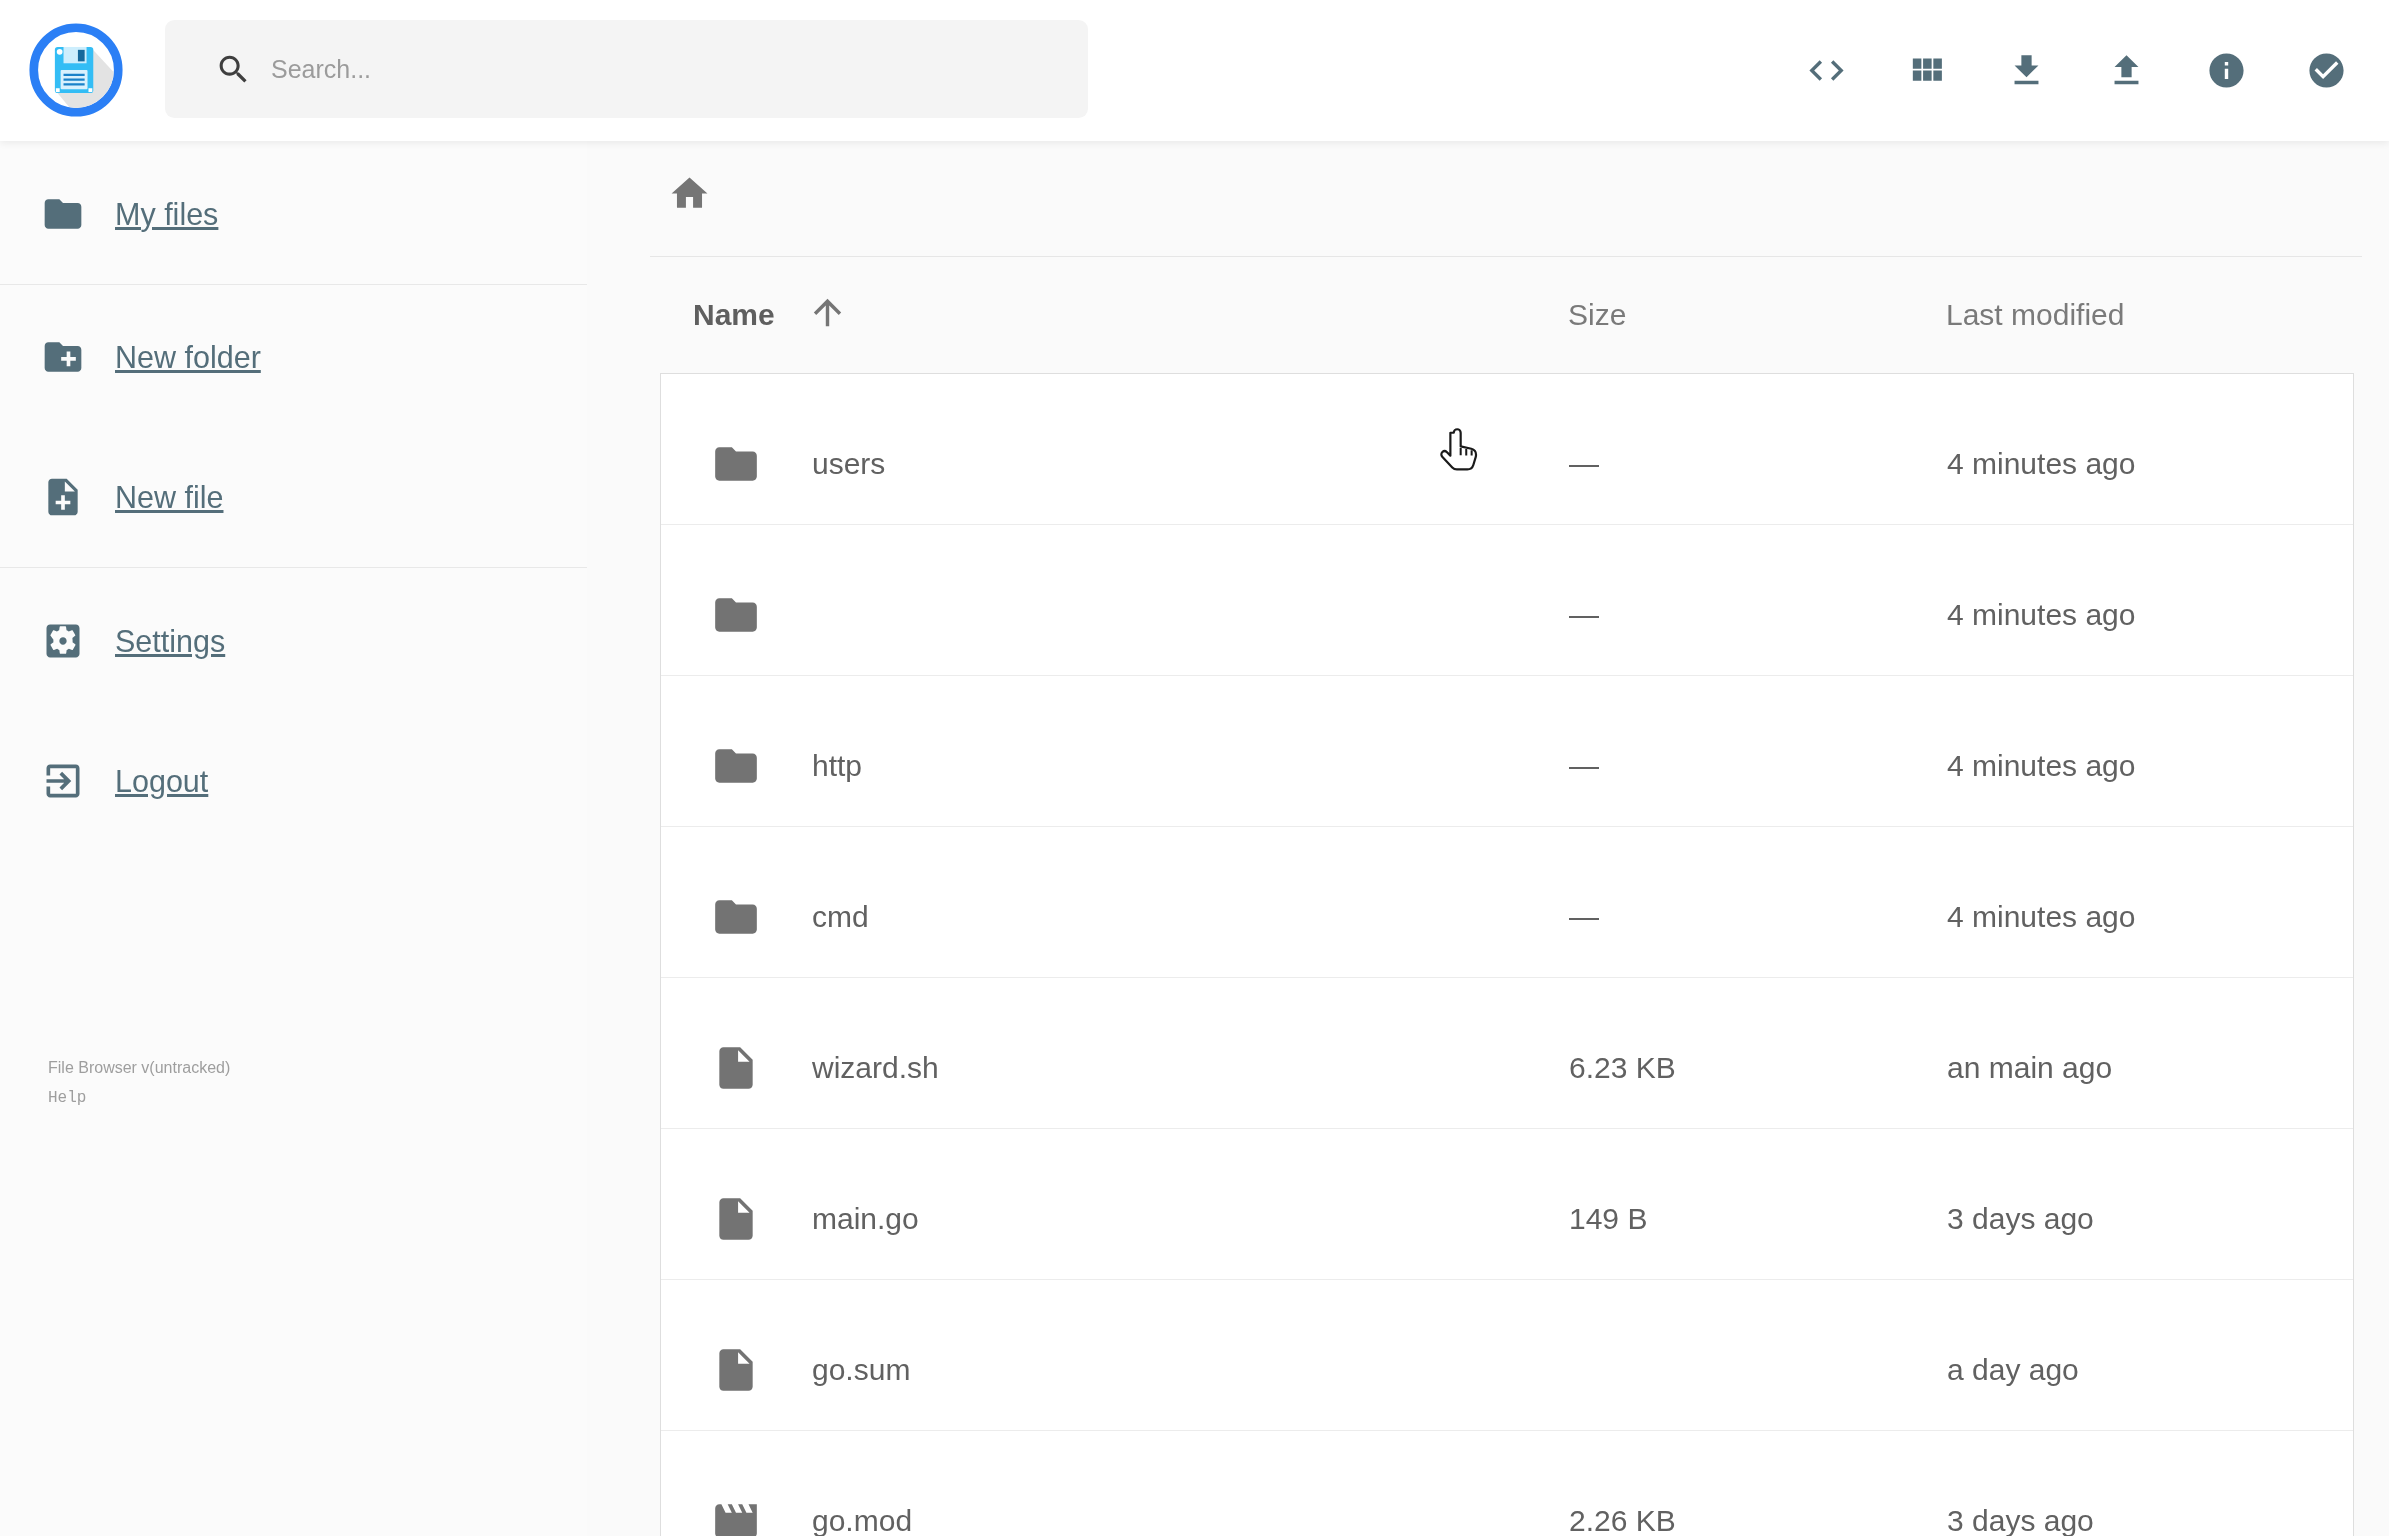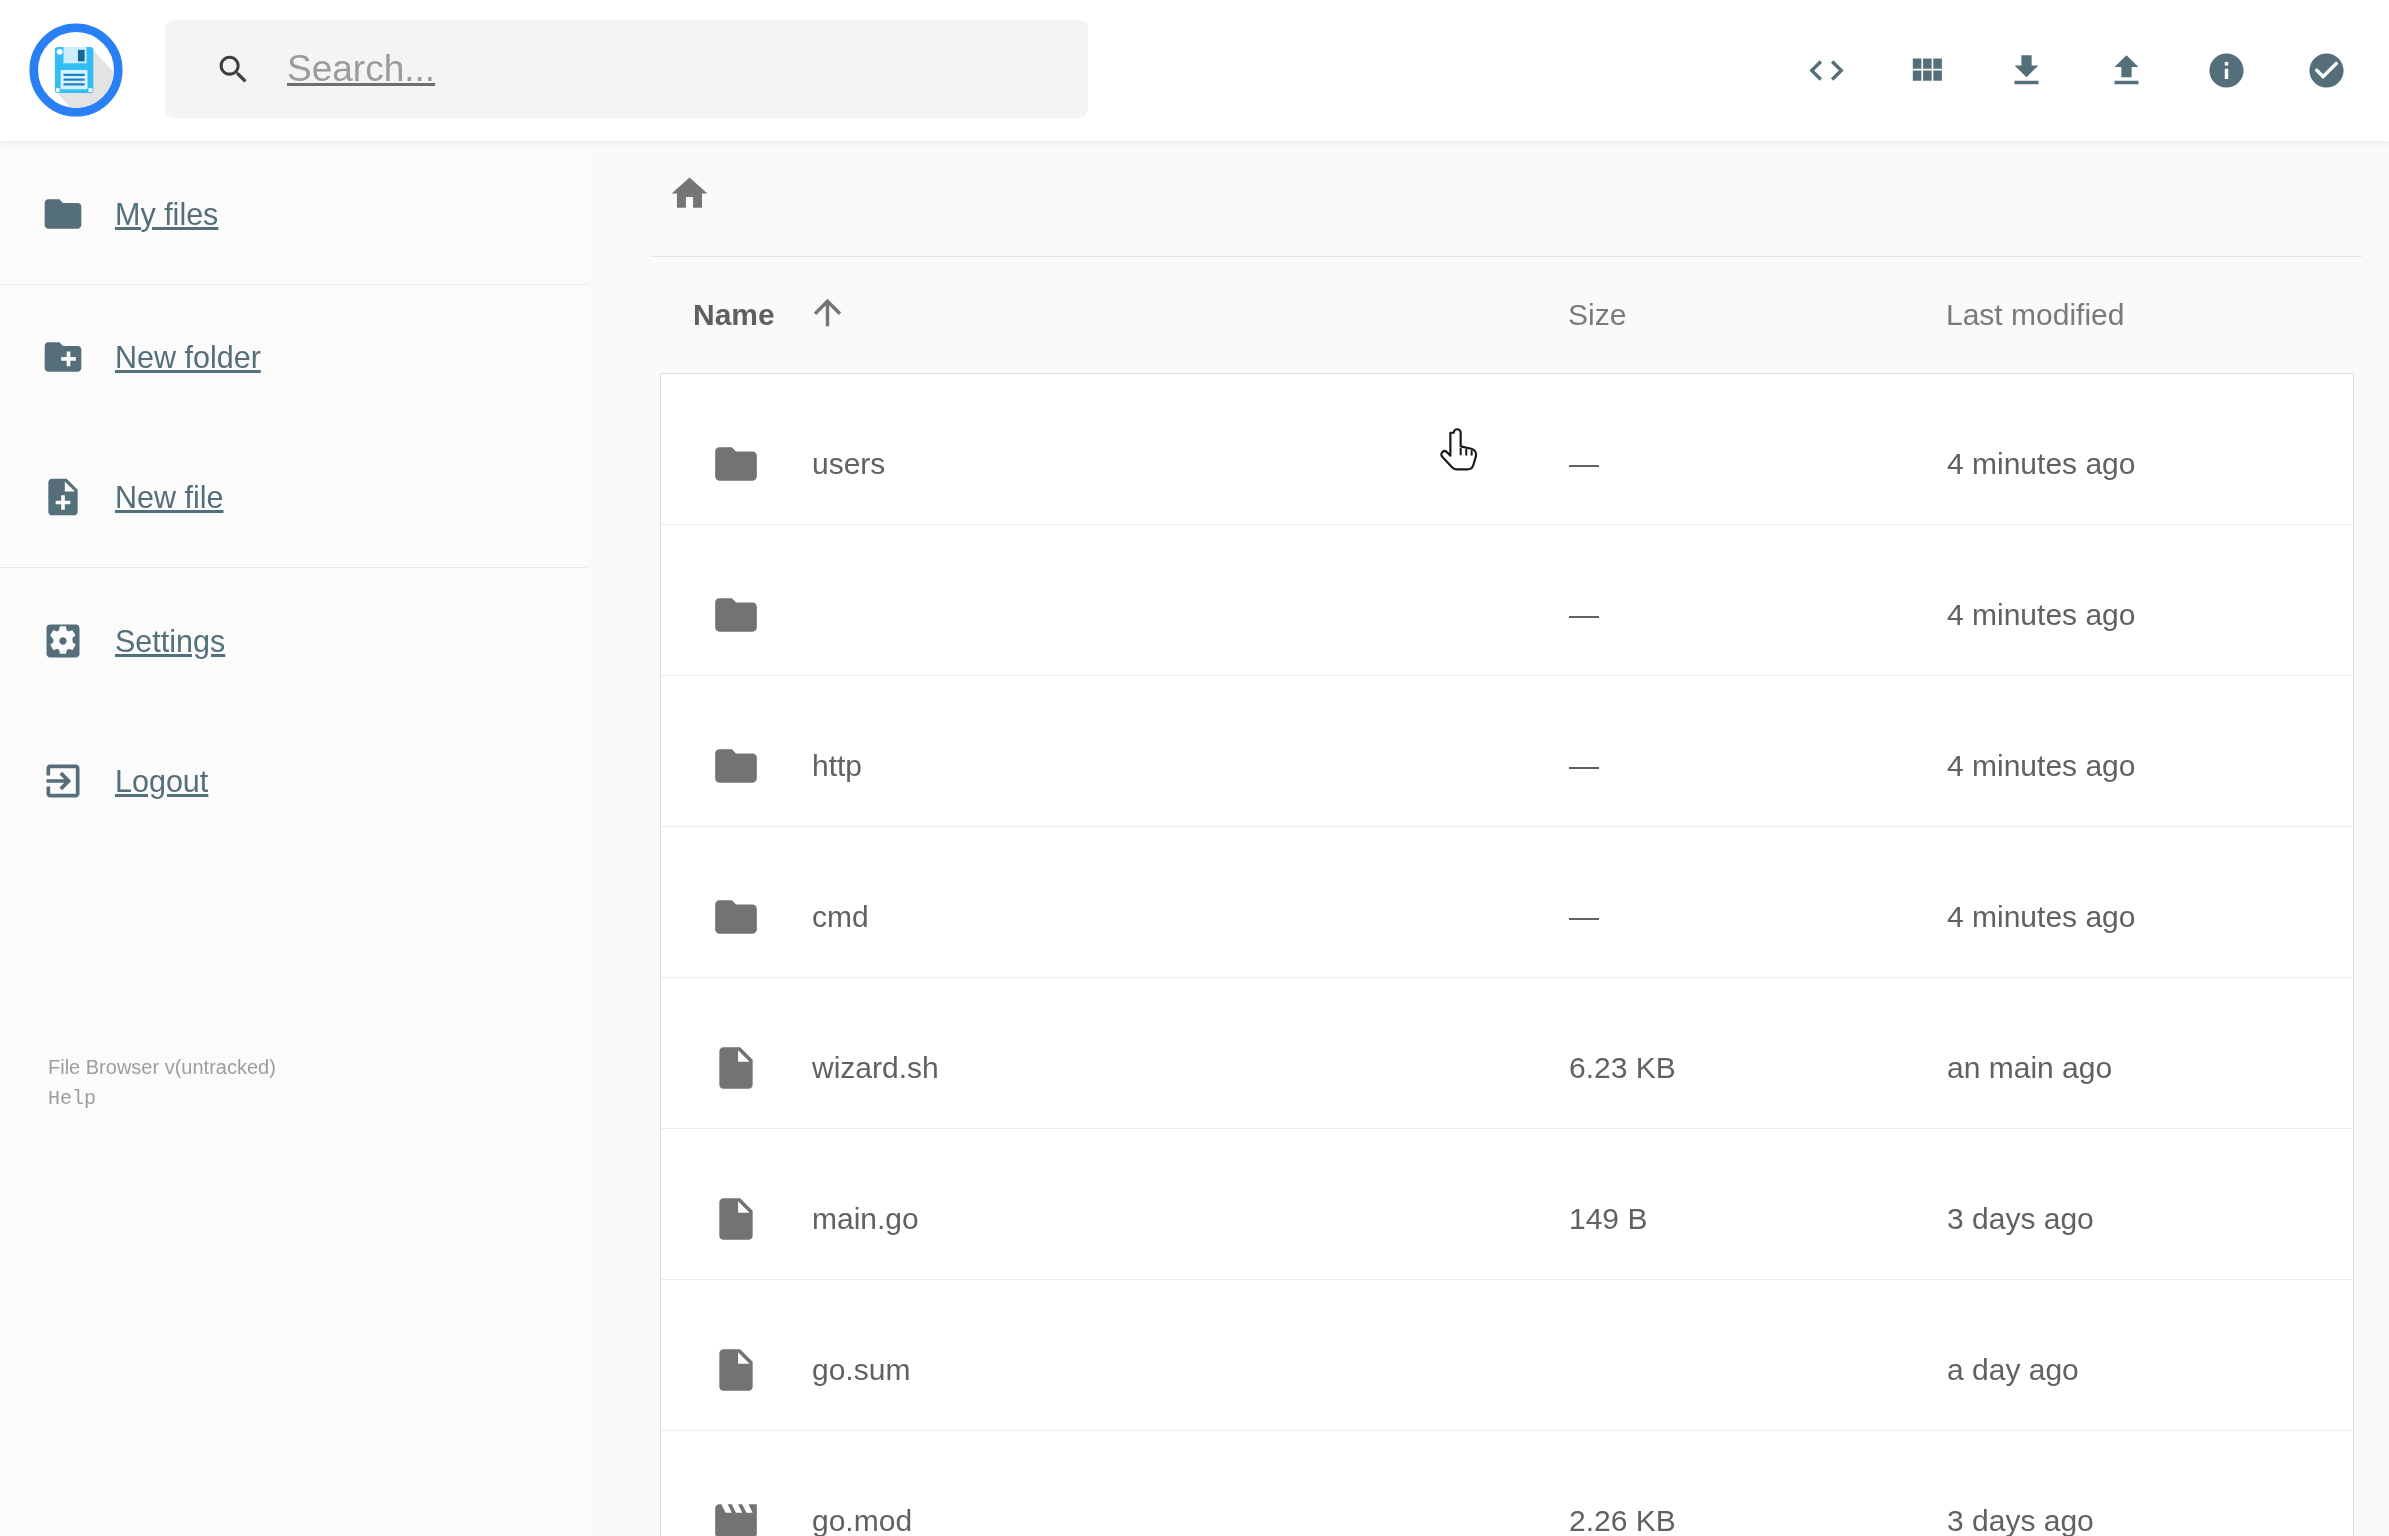--- a/index.html
+++ b/index.html
@@ -14,38 +14,38 @@
     position:absolute;left:0;top:0;width:2389px;height:141px;background:#ffffff;
     box-shadow:0 2.8px 7.4px rgba(0,0,0,0.07);z-index:5;
   }
   .logo{position:absolute;left:28px;top:22px;width:96px;height:96px;}
   .searchbar{
     position:absolute;left:165px;top:20.4px;width:923px;height:98px;
     background:#f4f4f4;border-radius:9.3px;display:flex;align-items:center;
   }
   .searchbar svg{margin-left:50px;flex:0 0 auto;}
   .searchbar input{
-    border:none;outline:none;background:transparent;margin-left:33px;
-    font-family:"Liberation Sans", sans-serif;font-size:37px;color:#6f6f6f;width:740px;text-decoration:underline;
+    border:none;outline:none;background:transparent;margin-left:17px;
+    font-family:"Liberation Sans", sans-serif;font-size:25px;color:#6f6f6f;width:740px;
   }
   .searchbar input::placeholder{color:#9b9b9b;opacity:1;}
   .header-actions{
     position:absolute;right:42px;top:0;height:141px;display:flex;align-items:center;gap:59px;
   }
   .icon-btn{width:41px;height:41px;padding:0;border:none;background:transparent;cursor:pointer;}
   .icon-btn svg{width:41px;height:41px;fill:#546e7a;display:block;}
   
   .sidebar{position:absolute;left:0;top:141px;width:587px;height:1396px;background:#fbfbfb;}
   .side-item{
     position:absolute;left:0;width:587px;height:102px;display:flex;align-items:center;cursor:pointer;
   }
   .side-item svg{width:44px;height:44px;fill:#546e7a;margin-left:41px;flex:0 0 auto;}
   .side-item .lbl{margin-left:30px;font-size:30.5px;color:#546e7a;text-decoration:underline;}
   .side-div{position:absolute;left:0;width:587px;height:0;border-top:1.9px solid #e8e8e8;}
-  .side-footer{position:absolute;left:48px;top:911px;font-size:20px;color:#9e9e9e;line-height:31px;}
+  .side-footer{position:absolute;left:48px;top:911px;font-size:16px;color:#9e9e9e;line-height:31px;}
   .side-footer a{color:#9e9e9e;text-decoration:none;display:block;font-family:Liberation Mono, monospace;}
   
   .main{position:absolute;left:587px;top:141px;width:1803px;height:1396px;}
   .home-btn{position:absolute;left:81px;top:31px;width:43px;height:43px;border:none;background:transparent;padding:0;cursor:pointer;}
   .home-btn svg{width:43px;height:43px;fill:#757575;display:block;}
   .bc-div{position:absolute;left:63px;top:115px;width:1712px;border-top:1.9px solid #e6e6e6;}
   .col-head{position:absolute;top:157px;font-size:30px;color:#7a7a7a;}
   .col-head.name{left:106px;font-weight:bold;color:#5f5f5f;cursor:pointer;}
   .col-head.size{left:981px;cursor:pointer;}
   .col-head.modified{left:1359px;cursor:pointer;}

